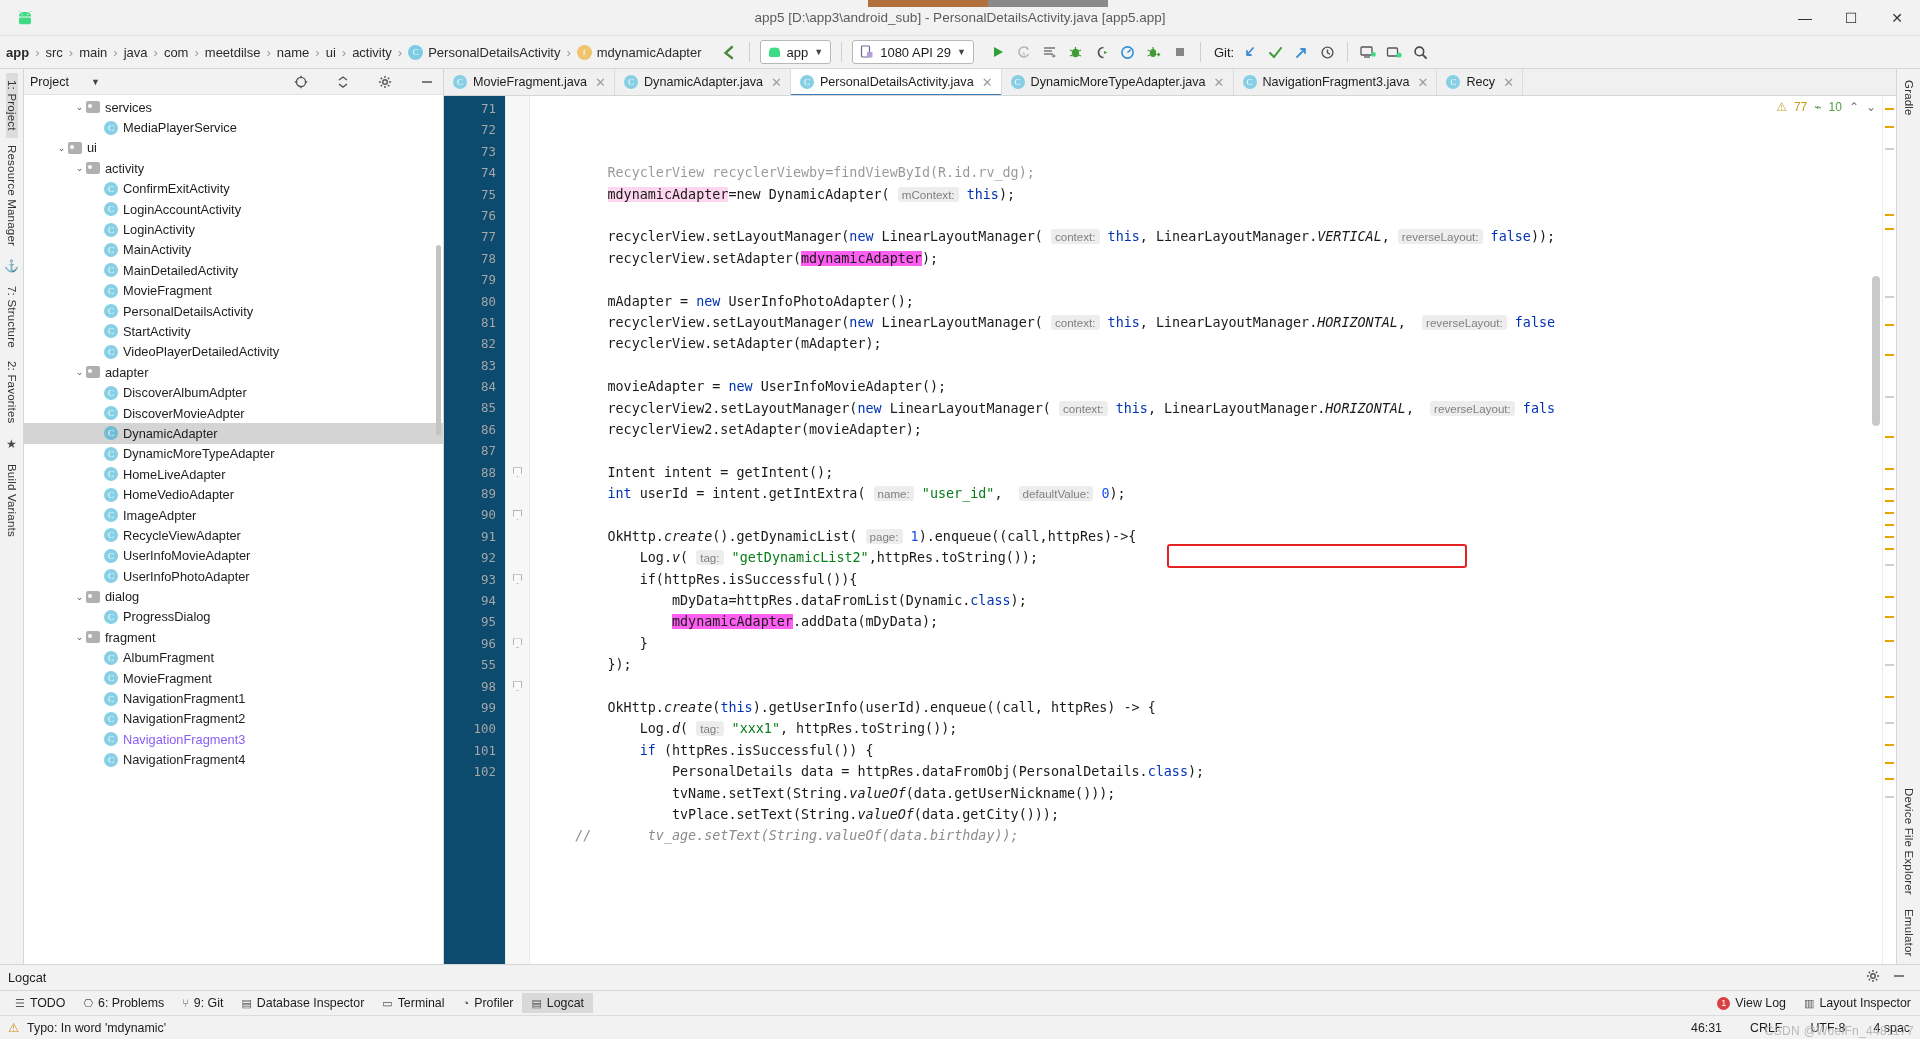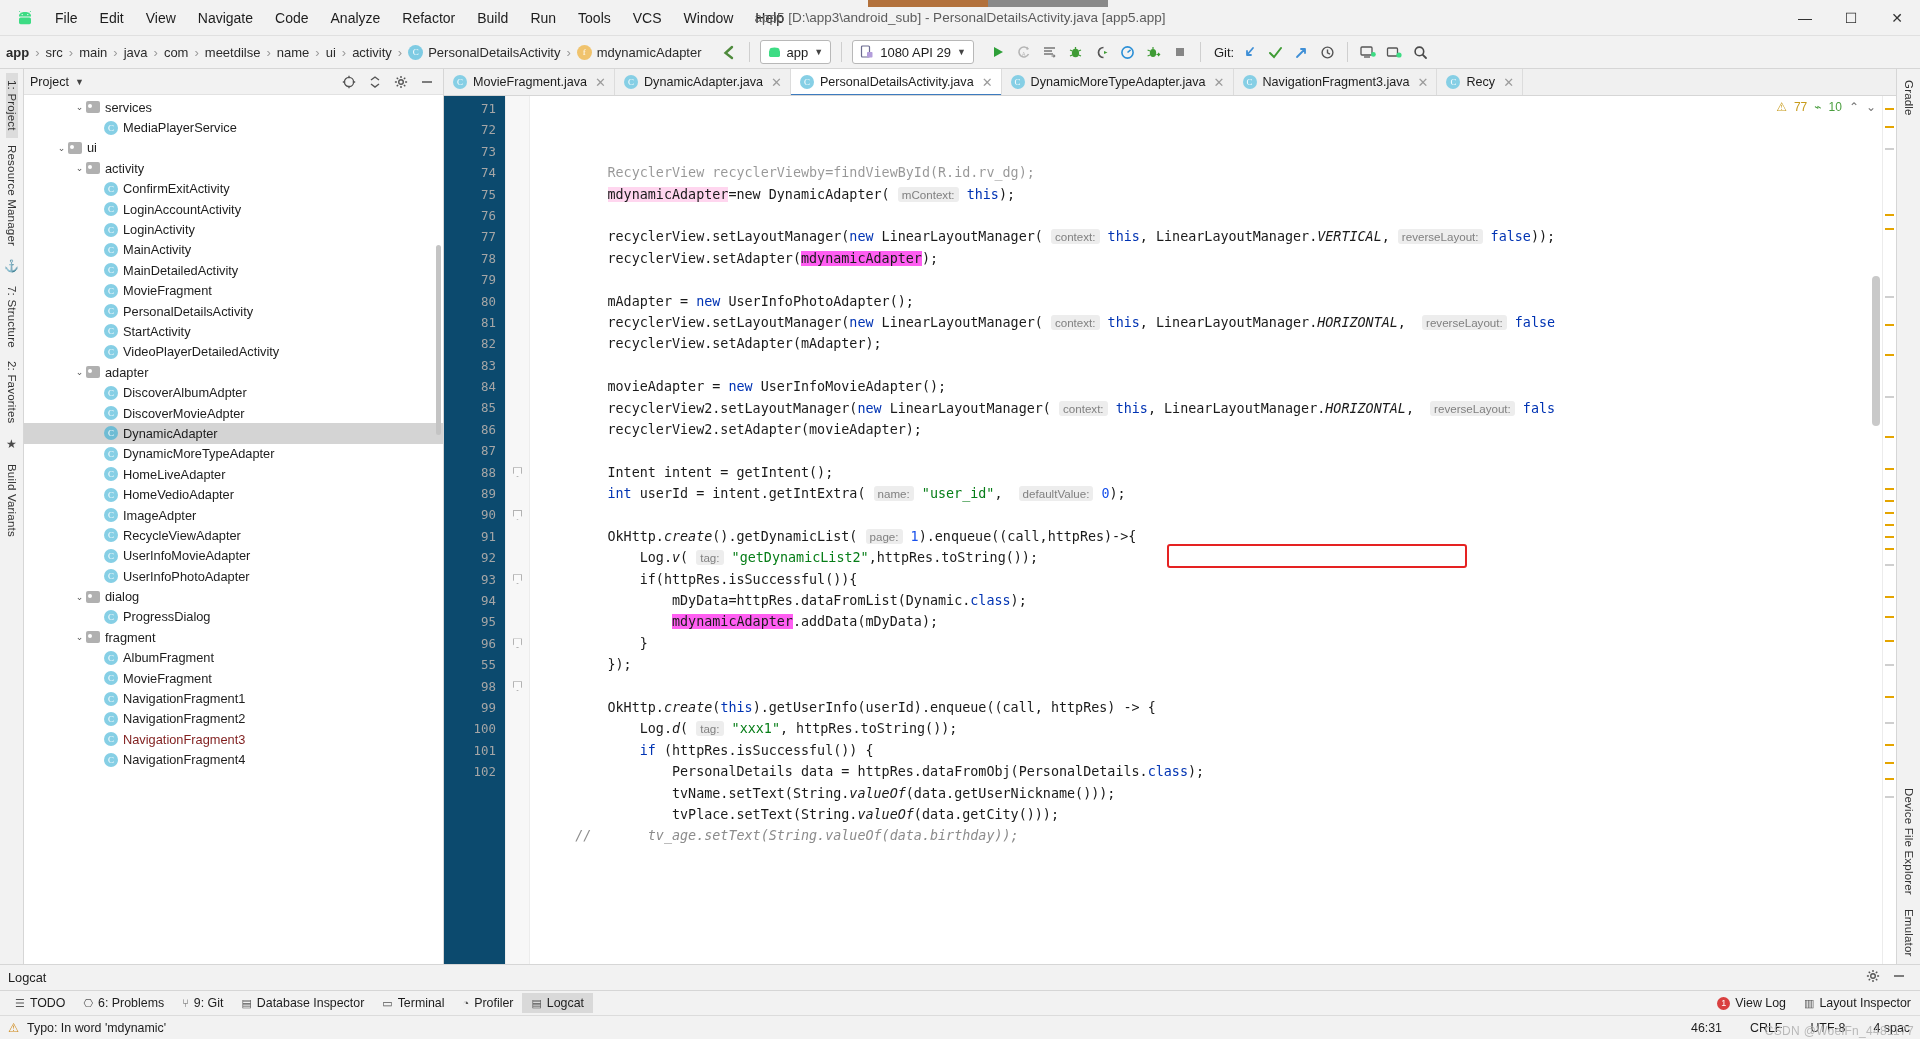--- a/index.html
+++ b/index.html
@@ -75,21 +75,21 @@
     display: flex; flex-direction: column; align-items: center; padding-top: 4px; flex: 0 0 24px;
   }
 
   
   .project {
     width: 420px; flex: 0 0 420px; background: #fff; display: flex; flex-direction: column;
     border-right: 1px solid #d6d6d6; min-width: 0;
   }
   .project-head {
     height: 26px; background: #f2f2f2; display: flex; align-items: center; padding: 0 6px;
-    border-bottom: 1px solid #e2e2e2; gap: 6px; flex: 0 0 26px; text-align: center;
+    border-bottom: 1px solid #e2e2e2; gap: 22px; flex: 0 0 26px; text-align: center;
   }
   .ph-title { font-size: 12.5px; color: #1d1d1d; }
   .ph-spacer { flex: 1 1 auto; }
   .ph-ic { width: 20px; height: 20px; display: flex; align-items: center; justify-content: center; color: #555; font-size: 13px; }
   .tree { flex: 1 1 auto; overflow: hidden; position: relative; padding-top: 2px; }
   .node {
     height: 20.4px; display: flex; align-items: center; font-size: 12.8px; color: #1d1d1d;
     white-space: nowrap; padding-right: 4px;
   }
   .node.sel { background: #d4d4d4; }
@@ -224,35 +224,20 @@
     <div class="win-accent"></div>
     <div class="win-accent2"></div>
     <div class="andro-logo">
       <svg width="18" height="14" viewBox="0 0 18 14">
           <path d="M3 5 C3 2.5 5.6 1 9 1 C12.4 1 15 2.5 15 5 L15 5.6 L3 5.6 Z" fill="#3ddc84"></path>
           <rect x="3" y="6.6" width="12" height="6.6" rx="1.6" fill="#3ddc84"></rect>
           <circle cx="6.2" cy="3.6" r=".7" fill="#fff"></circle>
           <circle cx="11.8" cy="3.6" r=".7" fill="#fff"></circle>
           <path d="M4.2 1.2 L2.8 -.3 M13.8 1.2 L15.2 -.3" stroke="#3ddc84" stroke-width="0.8"></path>
         </svg>
-    </div>
-    <div class="menu">
-      <div class="menu-item">File</div>
-      <div class="menu-item">Edit</div>
-      <div class="menu-item">View</div>
-      <div class="menu-item">Navigate</div>
-      <div class="menu-item">Code</div>
-      <div class="menu-item">Analyze</div>
-      <div class="menu-item">Refactor</div>
-      <div class="menu-item">Build</div>
-      <div class="menu-item">Run</div>
-      <div class="menu-item">Tools</div>
-      <div class="menu-item">VCS</div>
-      <div class="menu-item">Window</div>
-      <div class="menu-item">Help</div>
     </div>
     <div class="title-text">app5 [D:\app3\android_sub] - PersonalDetailsActivity.java [app5.app]</div>
     <div class="win-ctrls">
       <div class="win-btn">—</div>
       <div class="win-btn">☐</div>
       <div class="win-btn close">✕</div>
     </div>
   </div>
 
   <div class="toolbar">
@@ -615,21 +600,21 @@
             <span>NavigationFragment1</span>
           </div>
           <div class="node">
             <span class="chev" style="margin-left: 67px;"></span>
             <span class="class-ic">C</span>
             <span>NavigationFragment2</span>
           </div>
           <div class="node">
             <span class="chev" style="margin-left: 67px;"></span>
             <span class="class-ic">C</span>
-            <span style="color: #7f1d1d;">NavigationFragment3</span>
+            <span style="color: #8b5cf6;">NavigationFragment3</span>
           </div>
           <div class="node">
             <span class="chev" style="margin-left: 67px;"></span>
             <span class="class-ic">C</span>
             <span>NavigationFragment4</span>
           </div>
         </div>
     </div>
 
     <div class="editor-wrap">

